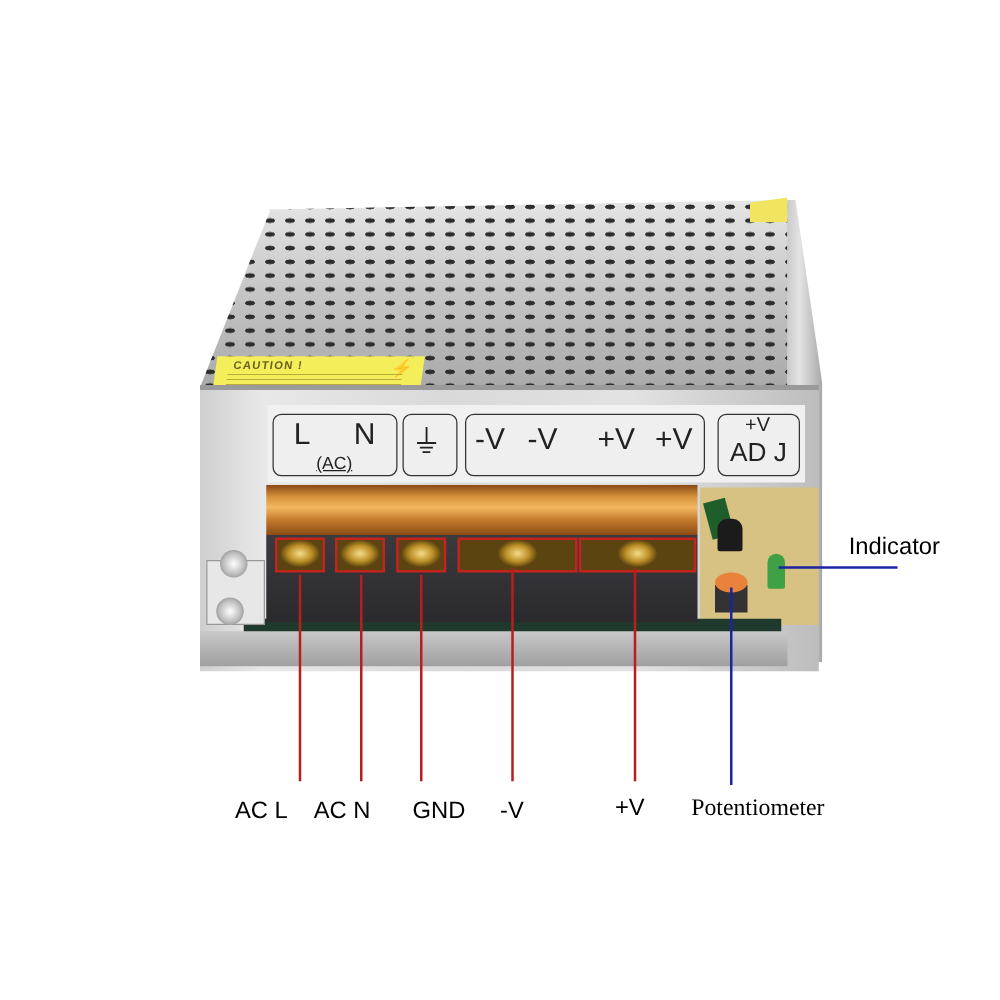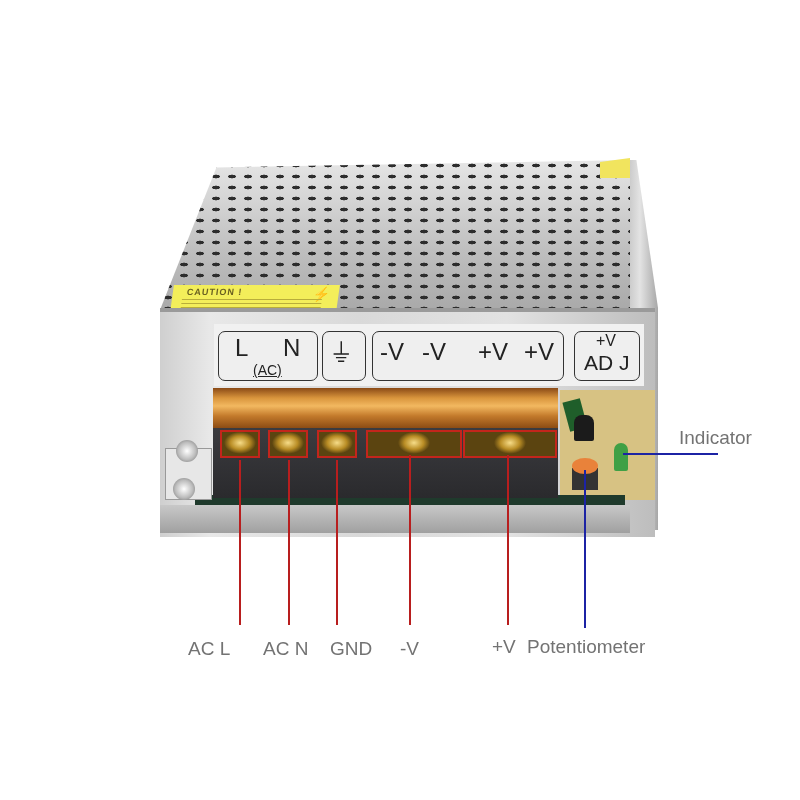--- a/index.html
+++ b/index.html
@@ -41,21 +41,21 @@
   .pot{position:absolute;left:572px;top:458px;width:26px;height:16px;border-radius:50%;background:#e9823a;}
   .pot-base{position:absolute;left:572px;top:468px;width:26px;height:22px;background:#333;}
   .cap{position:absolute;left:566px;top:400px;width:18px;height:30px;background:#1f5e2a;transform:rotate(-15deg);}
   .trans{position:absolute;left:574px;top:415px;width:20px;height:26px;background:#1b1b1b;border-radius:8px 8px 2px 2px;}
   .led{position:absolute;left:614px;top:443px;width:14px;height:28px;border-radius:7px 7px 2px 2px;background:#3fa045;}
   
   .vline{position:absolute;width:2px;}
   .red{background:#b81e1e;}
   .blue{background:#1c23a4;}
   .hline{position:absolute;height:2px;}
-  .callout{position:absolute;font-size:19px;color:#737373;white-space:nowrap;}
+  .callout{position:absolute;font-size:19px;color:#000000;white-space:nowrap;}
 </style>
 </head>
 <body>
 
 <div>
   <div class="side"></div>
   <div class="lid"></div>
   <div class="lid-edge"></div>
   <div class="caution">
     <span class="caution-title">CAUTION !</span>
@@ -108,18 +108,18 @@
 
 <div class="vline red" style="left:239px;top:460px;height:165px;"></div>
 <div class="vline red" style="left:288px;top:460px;height:165px;"></div>
 <div class="vline red" style="left:336px;top:460px;height:165px;"></div>
 <div class="vline red" style="left:409px;top:455px;height:170px;"></div>
 <div class="vline red" style="left:507px;top:455px;height:170px;"></div>
 <div class="vline blue" style="left:584px;top:470px;height:158px;"></div>
 <div class="hline blue" style="left:623px;top:453px;width:95px;"></div>
 
 <span class="callout" style="left:188px;top:638px;">AC L</span>
-<span class="callout" style="left:263px;top:638px;">AC N</span>
+<span class="callout" style="left:251px;top:638px;">AC N</span>
 <span class="callout" style="left:330px;top:638px;">GND</span>
 <span class="callout" style="left:400px;top:638px;">-V</span>
 <span class="callout" style="left:492px;top:636px;">+V</span>
-<span class="callout" style="left:527px;top:636px;">Potentiometer</span>
+<span class="callout" style="left:553px;top:636px;font-family:Liberation Serif, serif;">Potentiometer</span>
 <span class="callout" style="left:679px;top:427px;">Indicator</span>
 
 </body></html>

